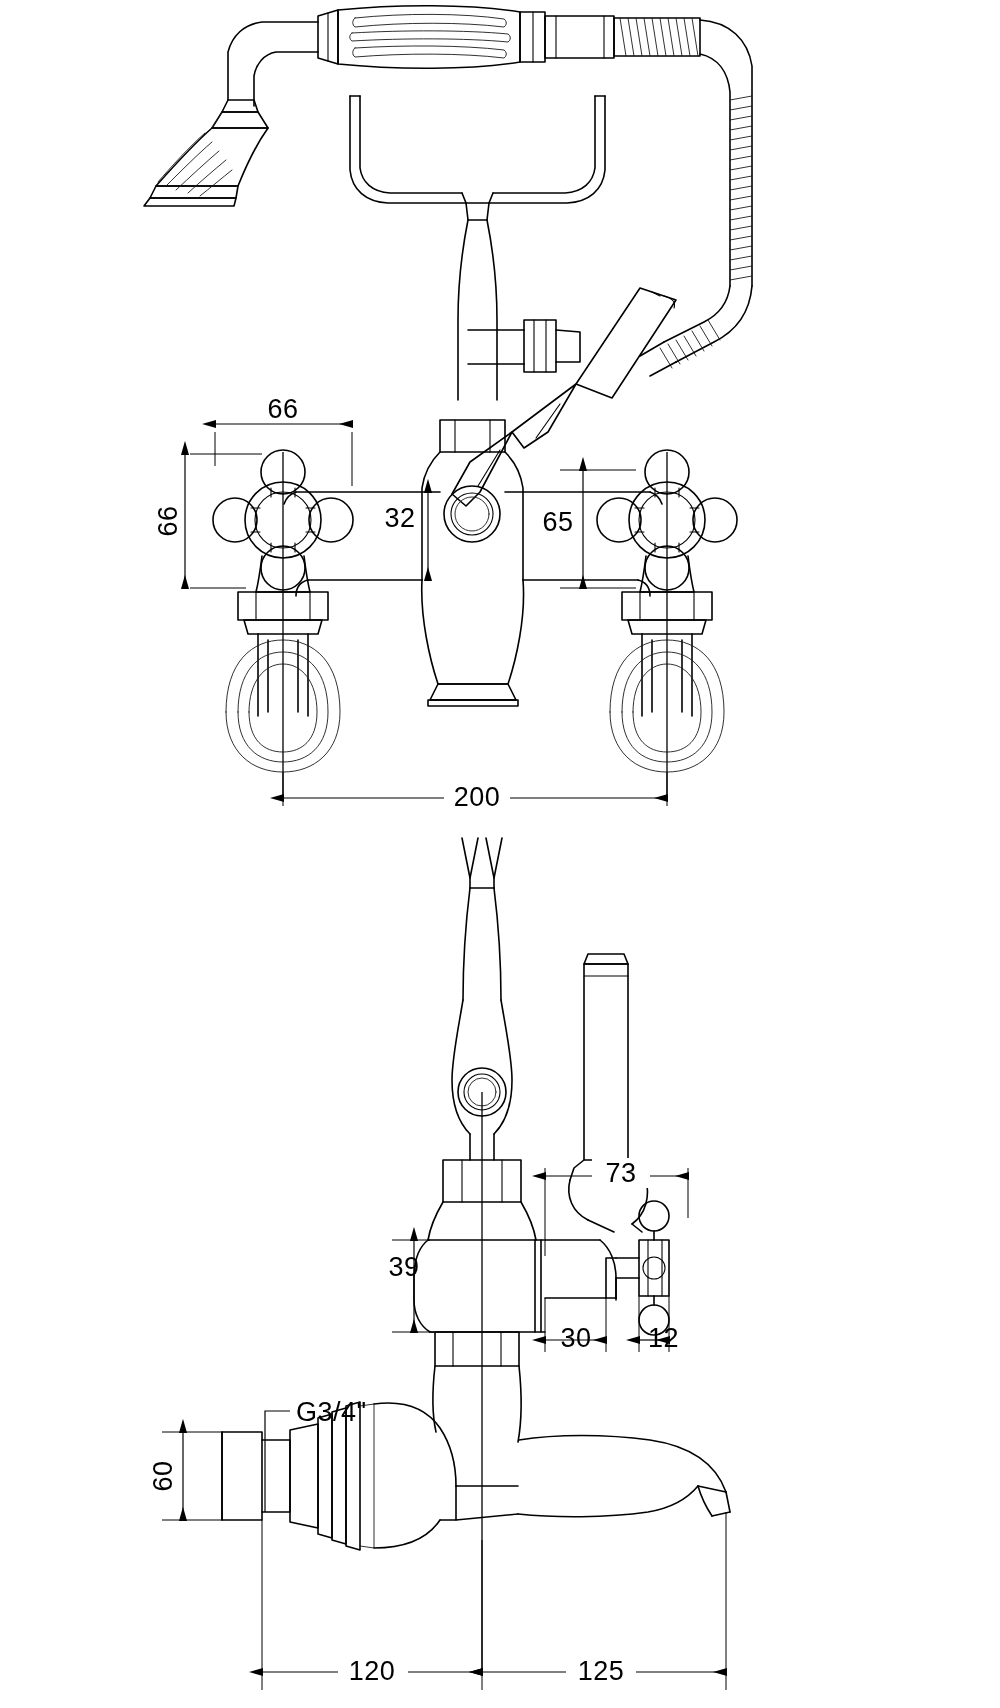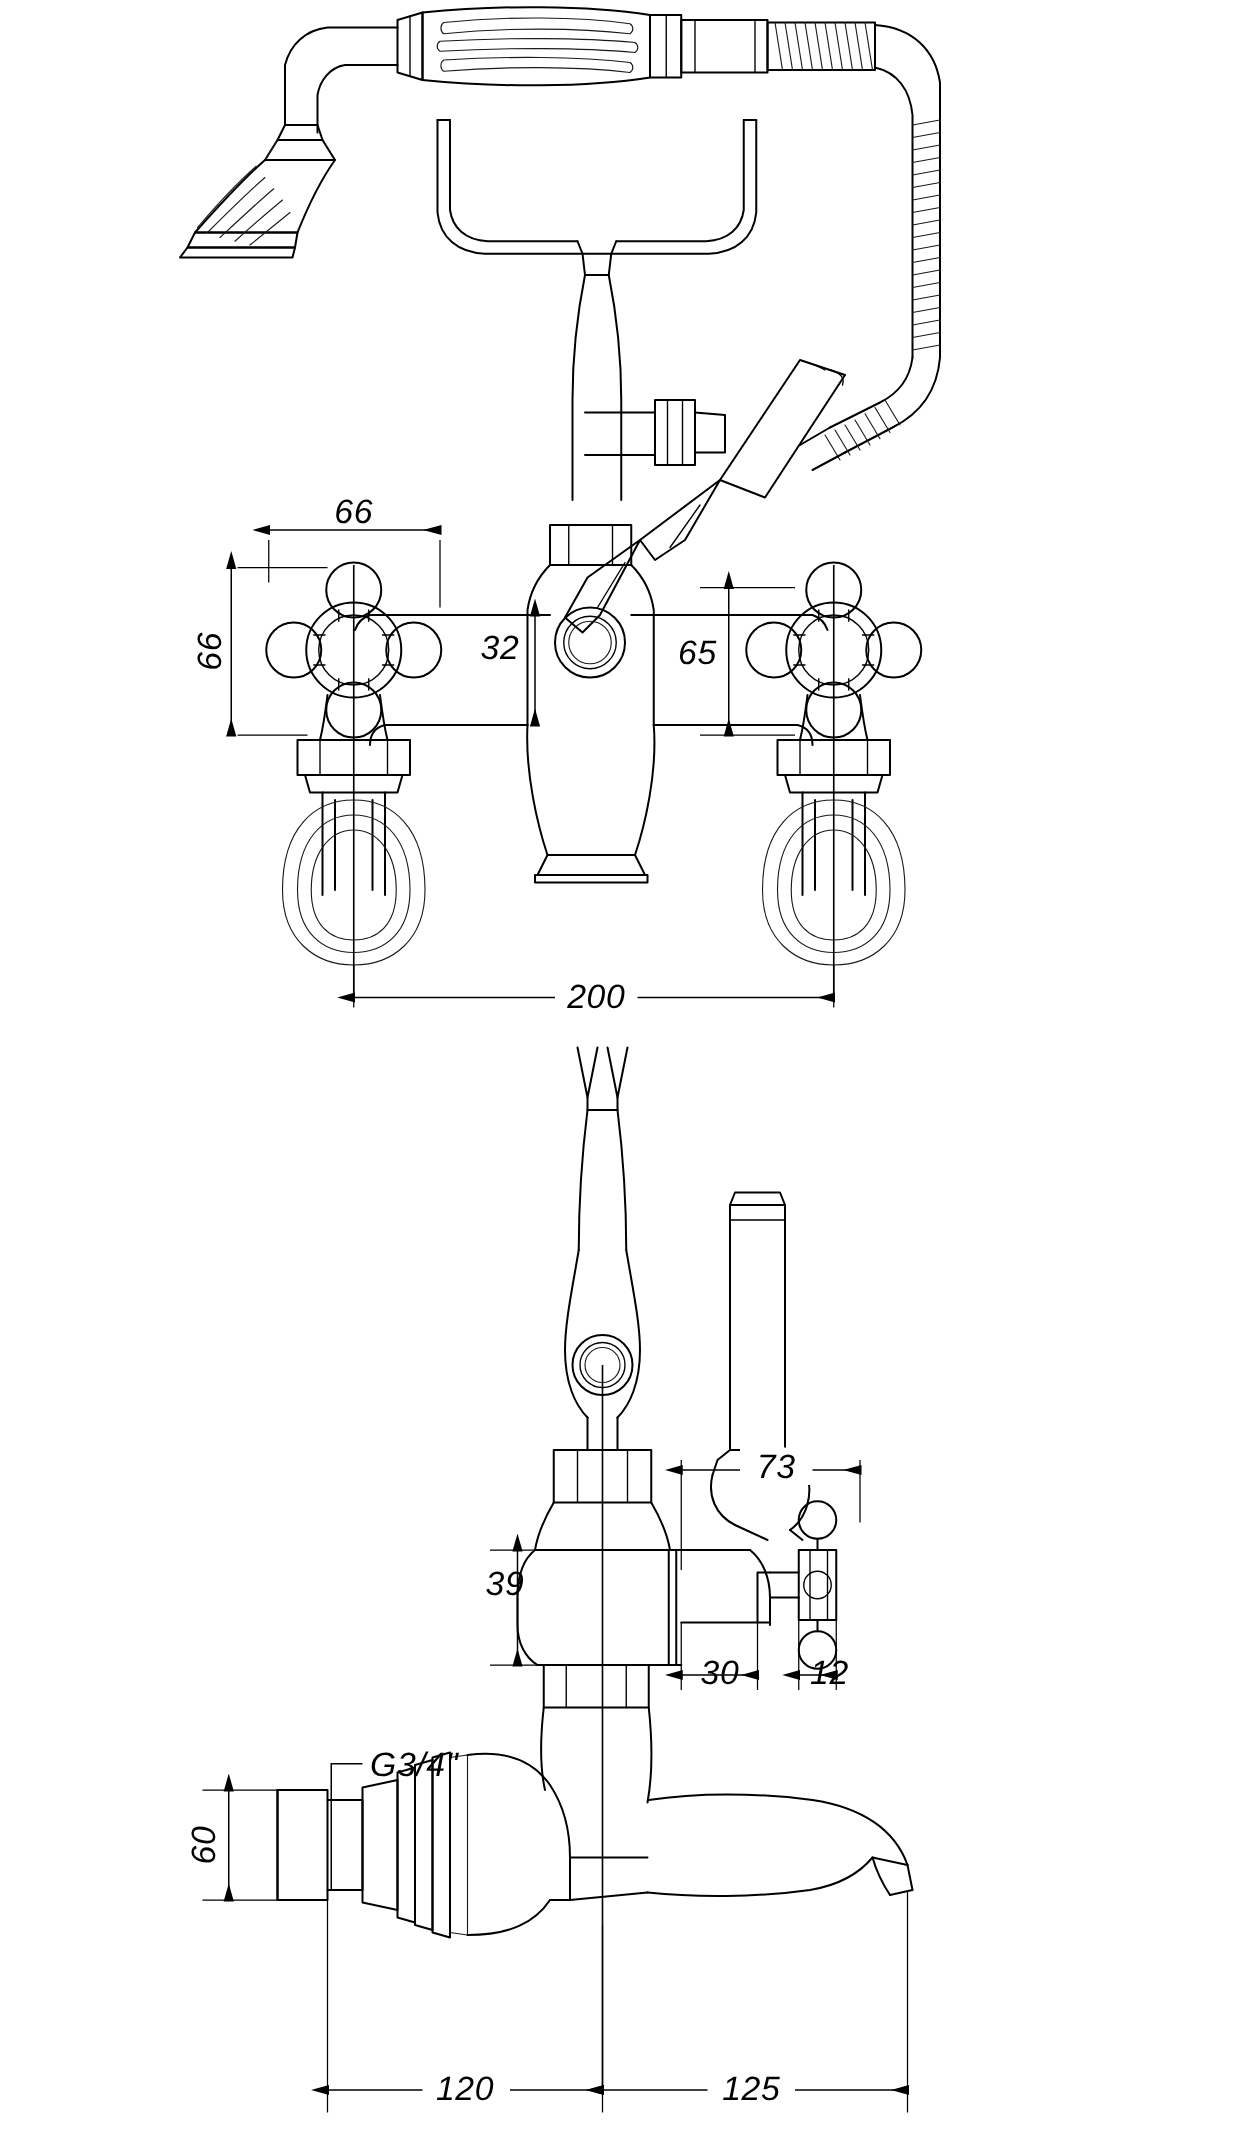--- a/index.html
+++ b/index.html
@@ -12,21 +12,20 @@
     height: 1708px;
     font-family: "Liberation Sans", sans-serif;
     position: relative;
     overflow: hidden;
   }
   #drawing-root {
     position: absolute;
     left: 0; top: 0;
     width: 996px;
     height: 1708px;
-    font-style: italic;
   }
   svg.sheet {
     display: block;
     width: 1000px;
     height: 1708px;
   }
   .ln {
     fill: none;
     stroke: #000000;
     stroke-width: 1.6;

